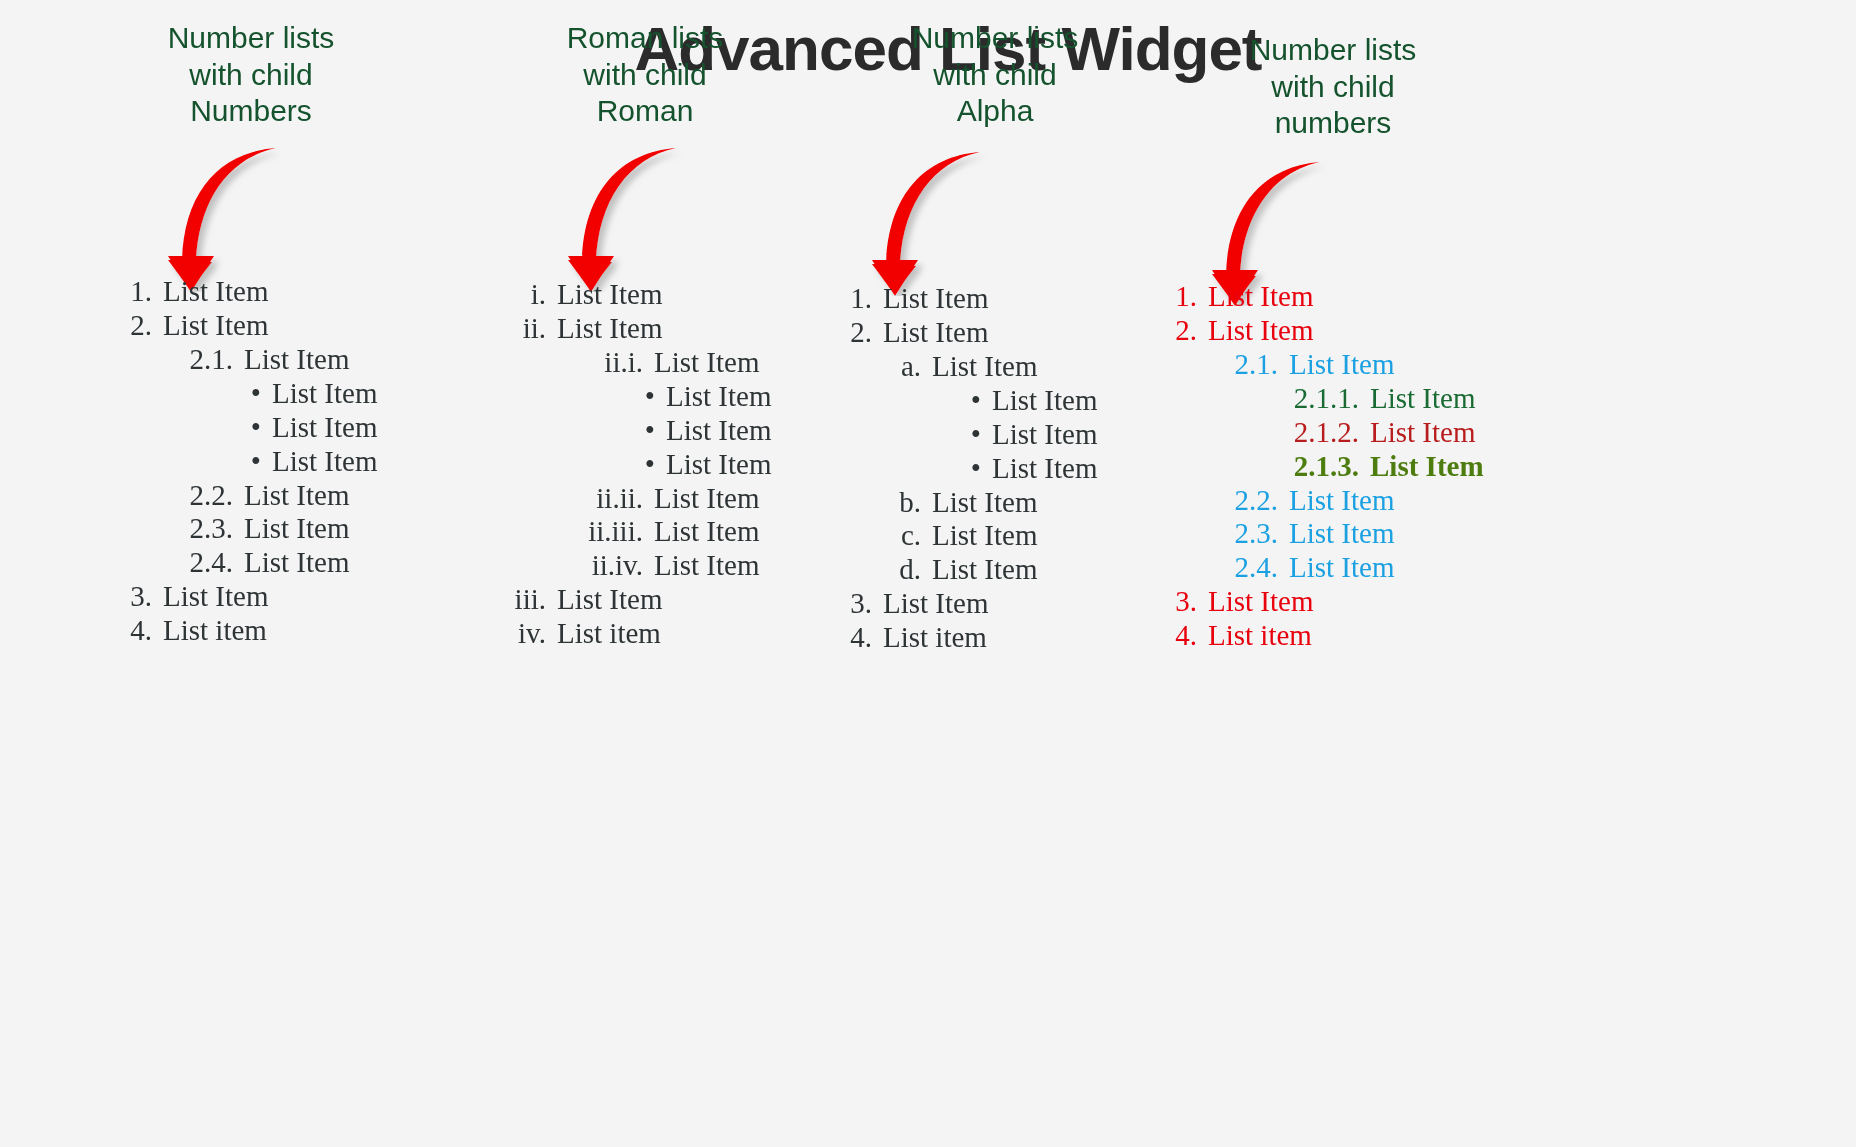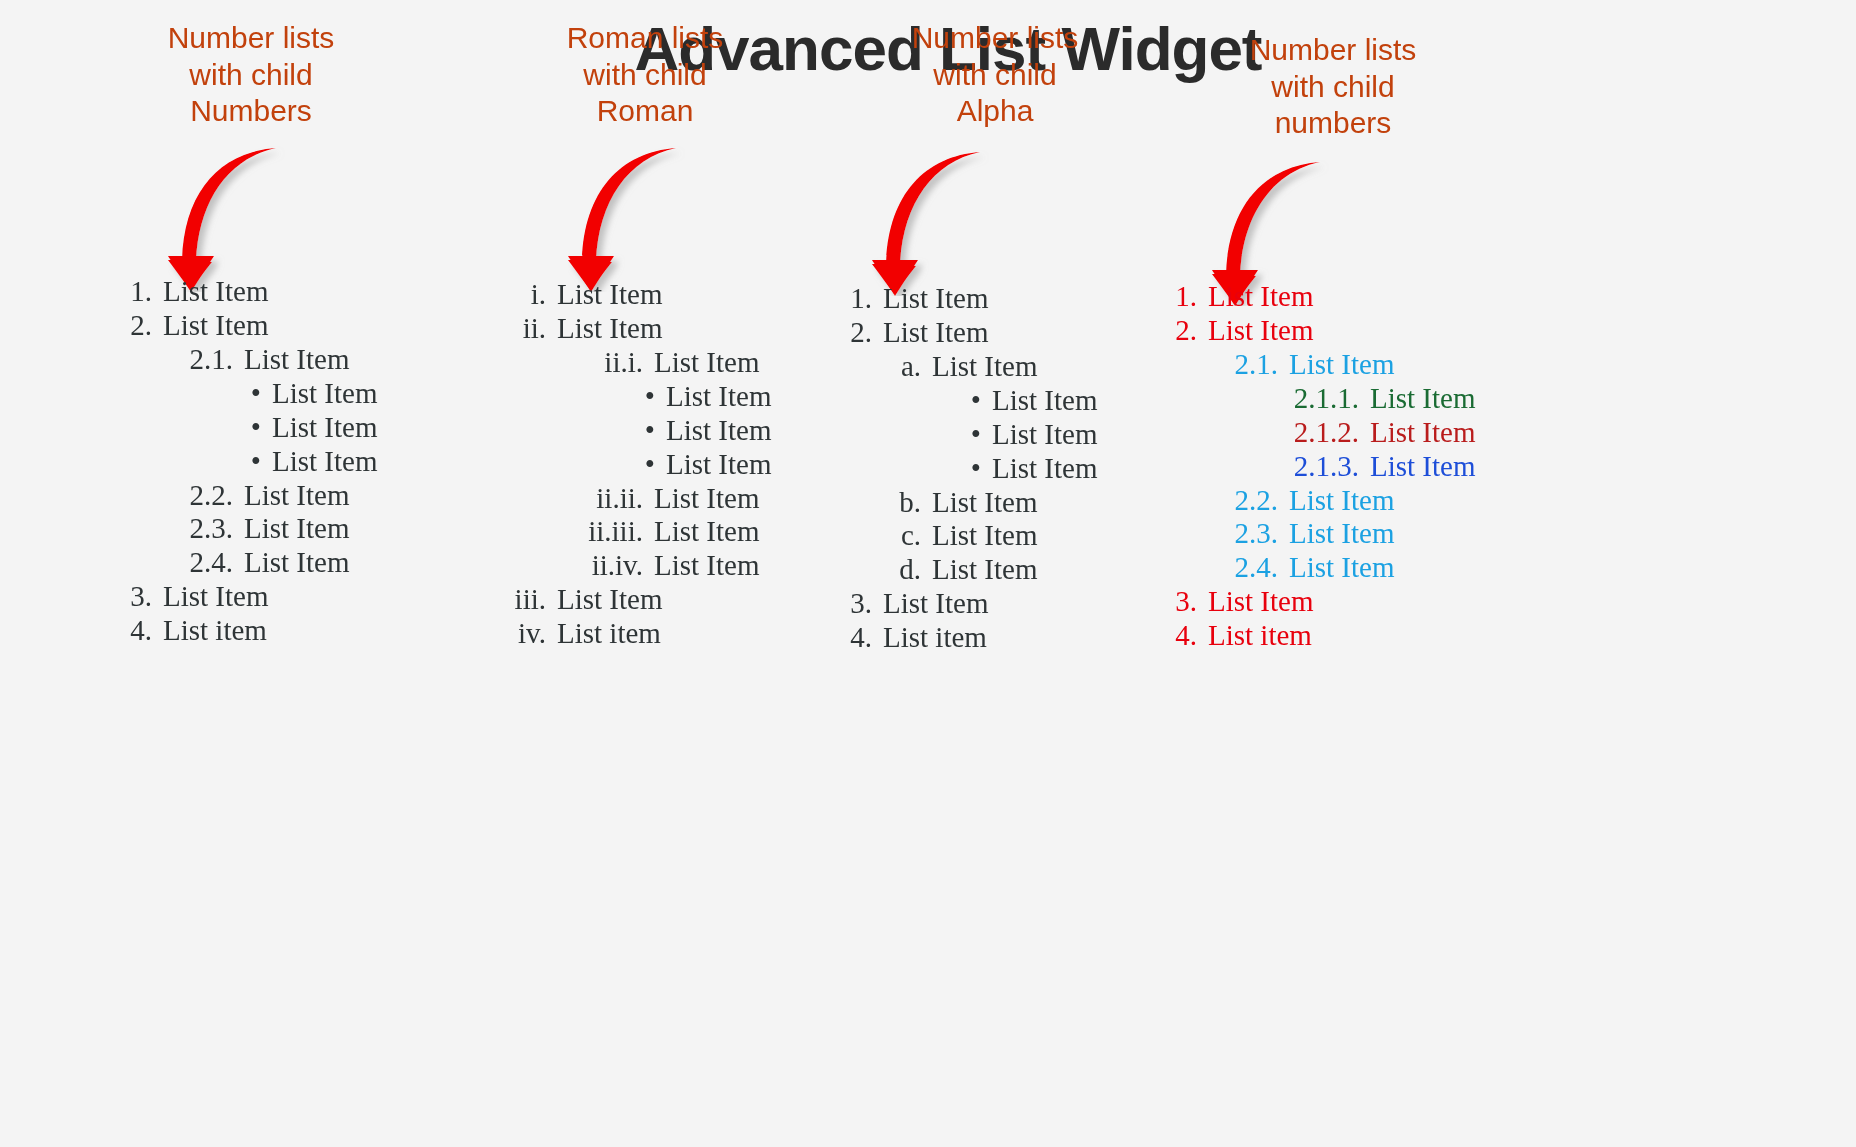--- a/index.html
+++ b/index.html
@@ -15,21 +15,21 @@
     font-family:"Liberation Sans", sans-serif;
     font-size:62px;font-weight:bold;color:#2b2b2b;
     letter-spacing:-1px;line-height:1.25;
   }
   .subtitle{
     font-size:31px;color:#8d8d8d;margin-top:8px;
     font-family:"Liberation Sans", sans-serif;
   }
 
   .annot{
-    color:#c2410c;
+    color:#14532d;
     font-size:30px;
     line-height:1.22;
     text-align:center;
     font-family:"Liberation Sans", sans-serif;
     white-space:pre-line;
     position:absolute;
   }
   .arrow-wrap{position:absolute;}
 
   .list-block{
@@ -279,21 +279,21 @@
       <span class="txt">List Item</span>
     </div>
     <div class="li lvl3n" style="color: rgb(26, 107, 51);">
       <span class="marker">2.1.1.</span>
       <span class="txt">List Item</span>
     </div>
     <div class="li lvl3n" style="color: #b91c1c;">
       <span class="marker">2.1.2.</span>
       <span class="txt">List Item</span>
     </div>
-    <div class="li lvl3n" style="color: #1d4ed8;">
+    <div class="li lvl3n" style="color: #4d7c0f; font-weight: bold;">
       <span class="marker">2.1.3.</span>
       <span class="txt">List Item</span>
     </div>
     <div class="li lvl2" style="color: rgb(27, 161, 226);">
       <span class="marker">2.2.</span>
       <span class="txt">List Item</span>
     </div>
     <div class="li lvl2" style="color: rgb(27, 161, 226);">
       <span class="marker">2.3.</span>
       <span class="txt">List Item</span>

